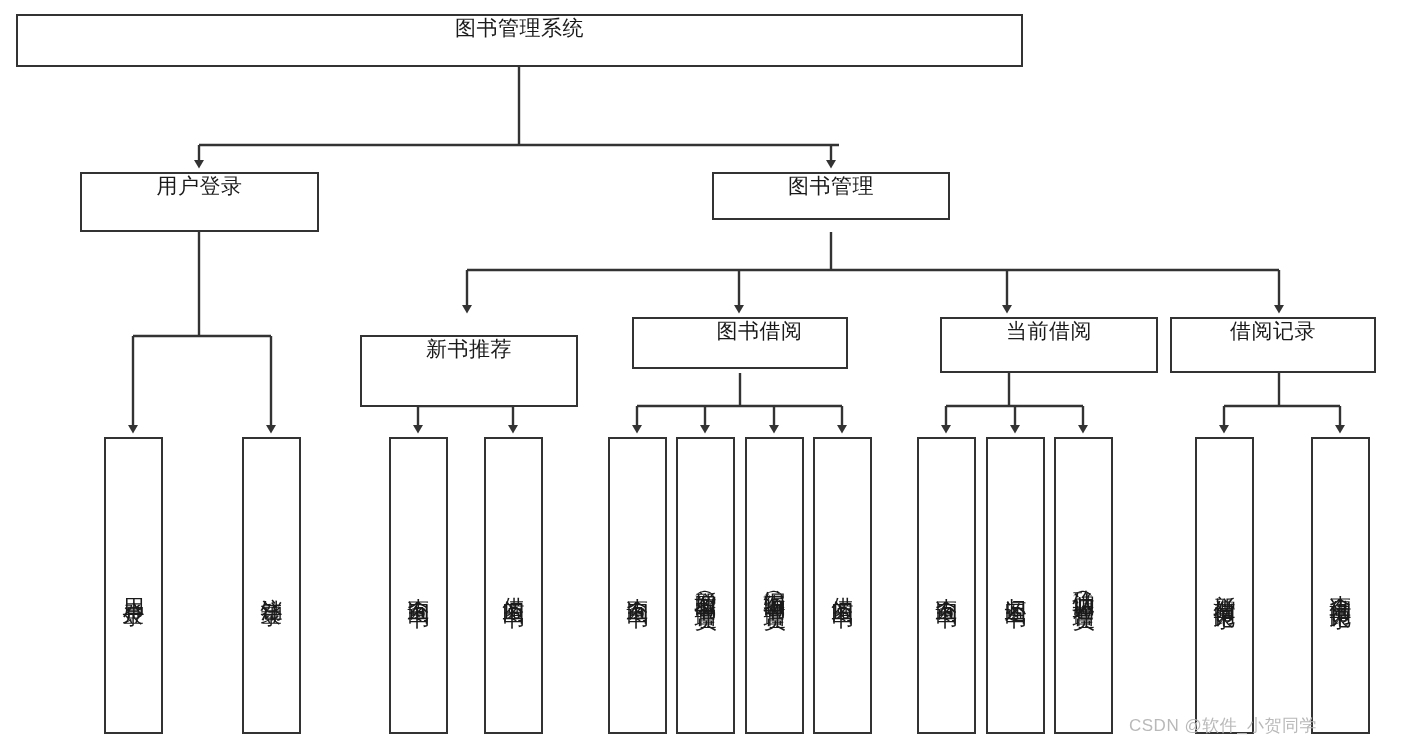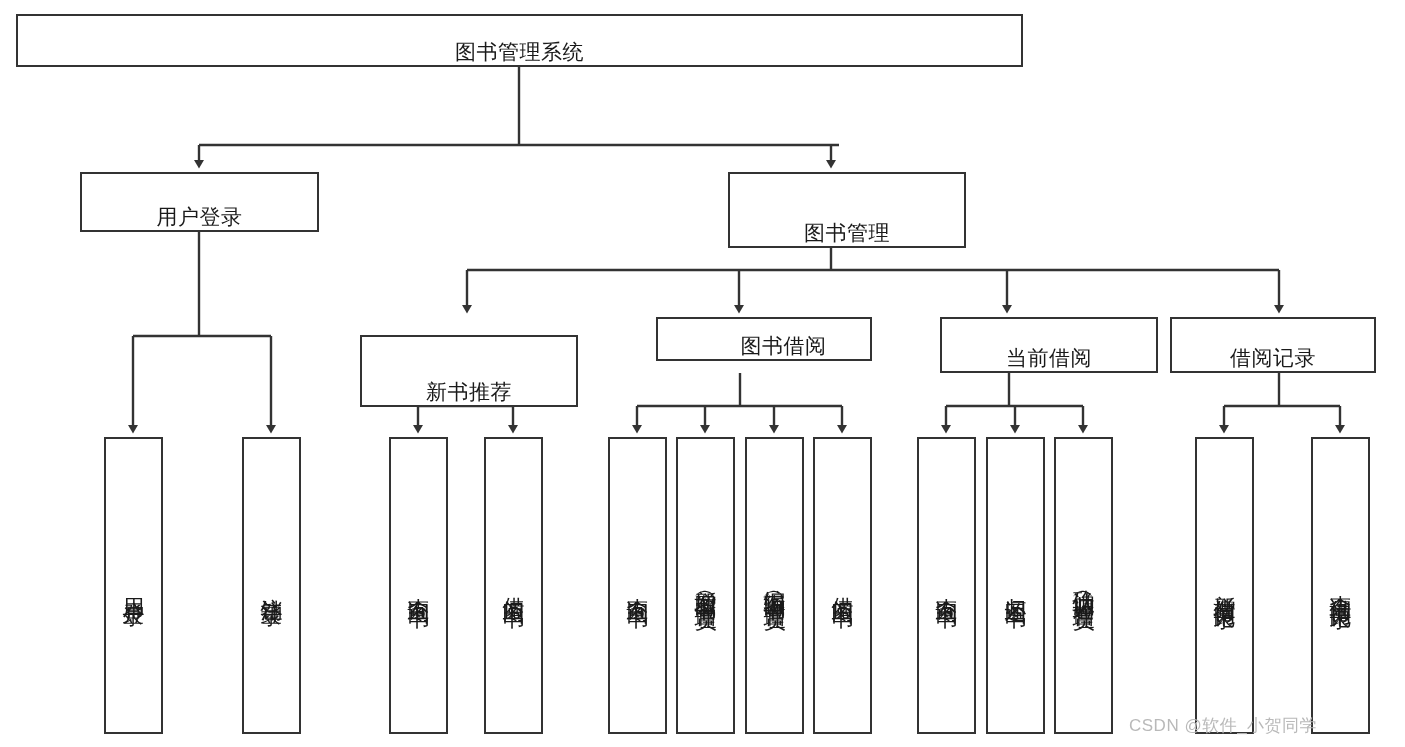--- a/index.html
+++ b/index.html
@@ -24,21 +24,21 @@
     width: 1405px;
     height: 747px;
     pointer-events: none;
   }
   .node {
     position: absolute;
     box-sizing: border-box;
     background: #ffffff;
     border: 2px solid #333333;
     display: flex;
-    align-items: flex-end;
+    align-items: flex-start;
     justify-content: center;
     color: #1a1a1a;
   }
   .node-label {
     display: block;
     text-align: center;
     line-height: 1.18;
     white-space: pre;
   }
   .node.horizontal .node-label {
@@ -121,28 +121,28 @@
     </g>
   </svg>
 
   <div class="node horizontal" style="left:16px; top:14px; width:1007px; height:53px;">
     <span class="node-label">图书管理系统</span>
   </div>
 
   <div class="node horizontal" style="left:80px; top:172px; width:239px; height:60px;">
     <span class="node-label">用户登录</span>
   </div>
-  <div class="node horizontal" style="left:712px; top:172px; width:238px; height:76px;margin-left:16px;">
+  <div class="node horizontal" style="left:712px; top:172px; width:238px; height:48px;">
     <span class="node-label">图书管理</span>
   </div>
 
   <div class="node horizontal" style="left:360px; top:335px; width:218px; height:72px;">
     <span class="node-label">新书推荐</span>
   </div>
-  <div class="node horizontal" style="left:656px; top:317px; width:216px; height:44px;padding-left:39px;">
+  <div class="node horizontal" style="left:632px; top:317px; width:216px; height:52px;padding-left:39px;">
     <span class="node-label">图书借阅</span>
   </div>
   <div class="node horizontal" style="left:940px; top:317px; width:218px; height:56px;">
     <span class="node-label">当前借阅</span>
   </div>
   <div class="node horizontal" style="left:1170px; top:317px; width:206px; height:56px;">
     <span class="node-label">借阅记录</span>
   </div>
 
   <div class="node vertical" style="left:104px; top:437px; width:59px; height:297px;">

